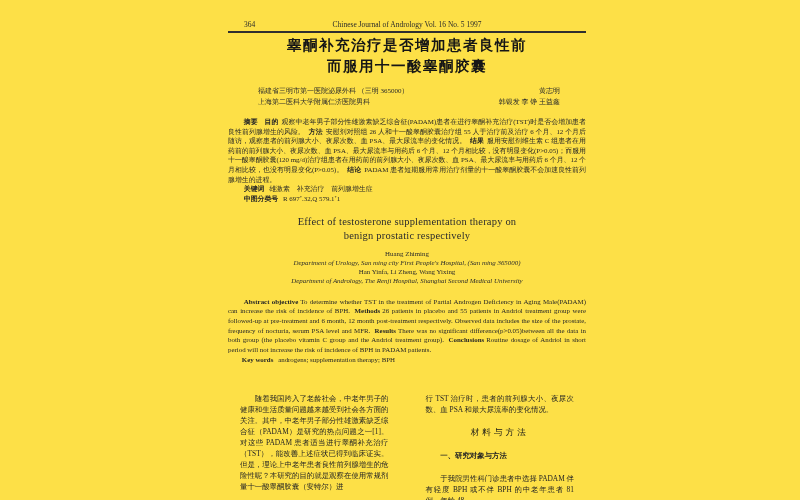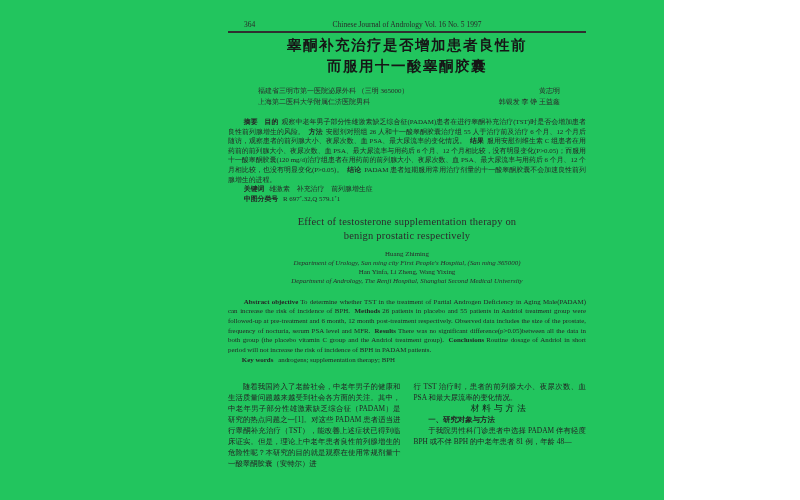--- a/index.html
+++ b/index.html
@@ -1,17 +1,17 @@
 <!DOCTYPE html>
 <html><head>
 <meta charset="utf-8">
 <style>
   html,body { margin:0; padding:0; background:#ffffff; }
   .canvas {
-    position:relative; width:664px; height:500px; background:#22c55e;
+    position:relative; width:800px; height:500px; background:#fde047;
     overflow:hidden; font-family:"Liberation Serif", serif; color:#1f1f1f;
   }
   .sheet { position:absolute; left:228px; top:18px; width:358px; }
 
   
   .running-head {
     position:relative; height:13px; font-size:7.5px; line-height:13px;
     border-bottom:2.5px solid #2f2f2f; text-align:center; color:#2a2a2a;
   }
   .page-num { position:absolute; left:16px; top:0; }
@@ -50,21 +50,21 @@
     margin:11px 0 0 0; font-size:6.9px; line-height:9.7px;
     text-align:justify; text-indent:2em; color:#262626;
   }
   .abs-en b { margin:0 2px 0 2px; }
   .kw-line-en { margin:0; font-size:6.9px; line-height:9.7px; text-indent:2em; color:#262626; }
   .kw-line-en b { margin-right:3px; }
 
   
   .body-cols { margin-top:17px; display:flex; gap:13px; }
   .col { width:172.5px; font-size:7.4px; line-height:11px; text-align:justify; color:#242424; }
-  .col p { margin:0; }
+  .col p { margin:12px; }
   .indent { text-indent:2em; }
   .section-heading {
     text-align:center; font-weight:normal; font-size:8.6px; margin:10px 0 8px 0;
     letter-spacing:3px; font-family:"Liberation Sans", sans-serif; color:#161616;
   }
   .subsection { font-weight:bold; text-indent:2em; font-family:"Liberation Sans", sans-serif; }
 </style>
 </head>
 <body>
 

